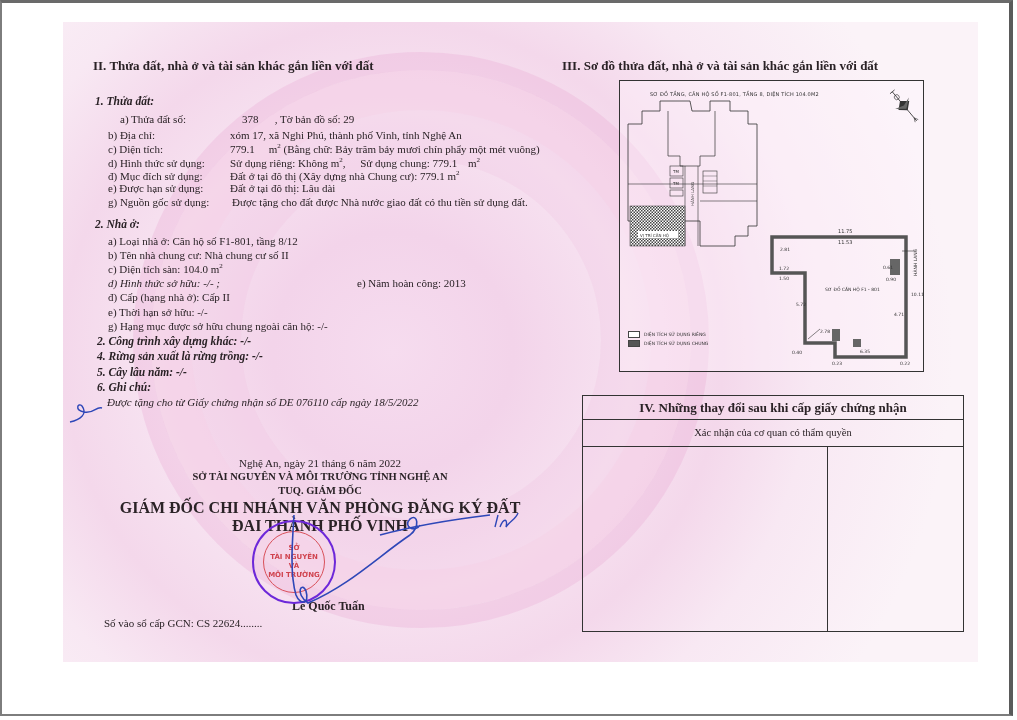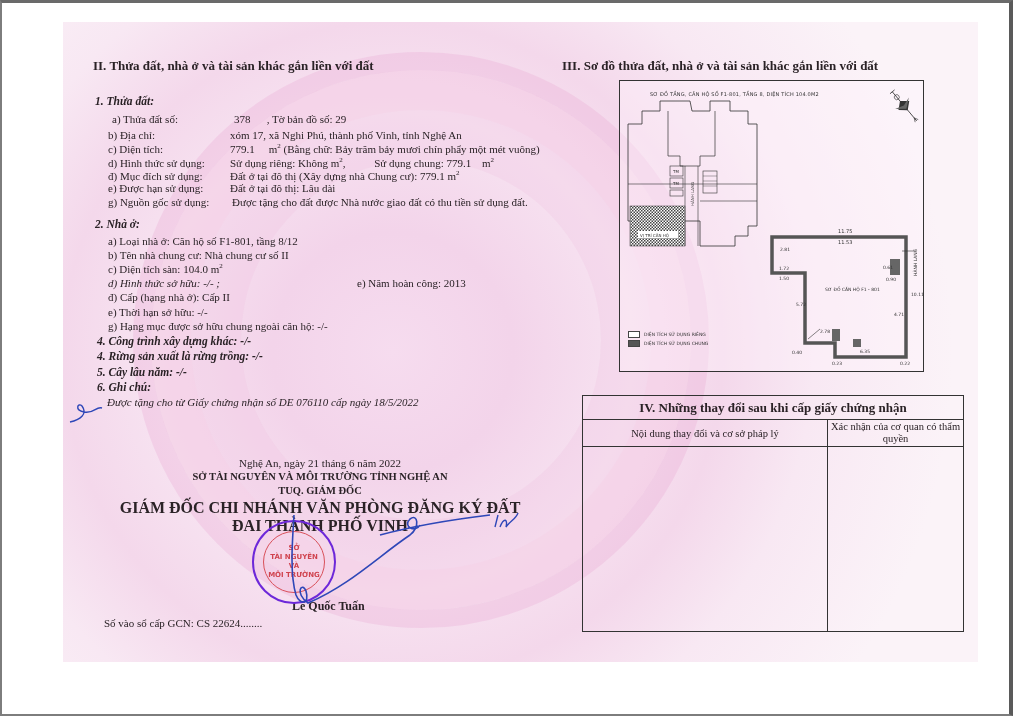--- a/index.html
+++ b/index.html
@@ -63,36 +63,36 @@
 </head>
 <body>
 
 <div class="frame"></div>
 <div class="paper"></div>
 
 <div class="abs h2" style="left:93px;top:58px;">II. Thửa đất, nhà ở và tài sản khác gắn liền với đất</div>
 
 <div class="abs sec" style="left:95px;top:95px;">1. Thửa đất:</div>
 
-<div class="abs line" style="left:112px;top:113px;">
+<div class="abs line" style="left:120px;top:113px;">
   <span class="lbl" style="width:122px">a) Thửa đất số:</span><span class="lbl" style="width:30px">378</span>
   <span>, Tờ bản đồ số:</span> <span>29</span>
 </div>
 <div class="abs line" style="left:108px;top:129px;">
   <span class="lbl" style="width:122px">b) Địa chỉ:</span><span>xóm 17, xã Nghi Phú, thành phố Vinh, tỉnh Nghệ An</span>
 </div>
 <div class="abs line" style="left:108px;top:142px;">
   <span class="lbl" style="width:122px">c) Diện tích:</span><span class="lbl" style="width:36px">779.1</span>
   <span>m</span><sup>2</sup>
   <span>(Bằng chữ: Bảy trăm bảy mươi chín  phẩy một mét vuông)</span>
 </div>
 <div class="abs line" style="left:108px;top:156px;">
   <span class="lbl" style="width:122px">d) Hình thức sử dụng:</span><span>Sử dụng riêng: Không</span>
   <span>m</span><sup>2</sup>,
-  <span style="margin-left:26px">Sử dụng chung:  779.1</span>
+  <span style="margin-left:12px">Sử dụng chung:  779.1</span>
   <span style="margin-left:8px">m</span><sup>2</sup>
 </div>
 <div class="abs line" style="left:108px;top:169px;">
   <span class="lbl" style="width:122px">đ) Mục đích sử dụng:</span><span>Đất ở tại đô thị (Xây dựng nhà Chung cư): 779.1 m</span><sup>2</sup>
 </div>
 <div class="abs line" style="left:108px;top:182px;">
   <span class="lbl" style="width:122px">e) Được hạn sử dụng:</span><span>Đất ở tại đô thị: Lâu dài</span>
 </div>
 <div class="abs line" style="left:108px;top:196px;">
   <span class="lbl" style="width:124px">g) Nguồn gốc sử dụng:</span><span>Được tặng cho đất được Nhà nước giao đất có thu tiền sử dụng đất.</span>
@@ -101,21 +101,21 @@
 <div class="abs sec" style="left:95px;top:218px;">2. Nhà ở:</div>
 <div class="abs line" style="left:108px;top:235px;">a) Loại nhà ở:  Căn hộ số F1-801, tầng 8/12</div>
 <div class="abs line" style="left:108px;top:249px;">b) Tên nhà chung cư: Nhà chung cư số II</div>
 <div class="abs line" style="left:108px;top:262px;"><span>c) Diện tích sàn:  104.0 m</span><sup>2</sup></div>
 <div class="abs line" style="left:108px;top:277px;font-style:italic;">d) Hình thức sở hữu: -/- ;</div>
 <div class="abs line" style="left:357px;top:277px;">e) Năm hoàn công: 2013</div>
 <div class="abs line" style="left:108px;top:291px;">đ) Cấp (hạng nhà ở):  Cấp II</div>
 <div class="abs line" style="left:108px;top:306px;">e) Thời hạn sở hữu:  -/-</div>
 <div class="abs line" style="left:108px;top:320px;">g) Hạng mục được sở hữu chung ngoài căn hộ: -/-</div>
 
-<div class="abs sec" style="left:97px;top:335px;">4. Công trình xây dựng khác:  -/-</div>
+<div class="abs sec" style="left:97px;top:335px;">2. Công trình xây dựng khác:  -/-</div>
 <div class="abs sec" style="left:97px;top:350px;">4. Rừng sản xuất là rừng trồng:  -/-</div>
 <div class="abs sec" style="left:97px;top:366px;">5. Cây lâu năm:  -/-</div>
 <div class="abs sec" style="left:97px;top:381px;">6. Ghi chú:</div>
 <div class="abs line ital" style="left:107px;top:396px;">Được tặng cho từ Giấy chứng nhận số DE 076110 cấp ngày 18/5/2022</div>
 
 <svg class="sig" style="left:66px;top:400px;" width="44" height="26">
   <path d="M4 22 C 14 20, 22 14, 16 6 C 12 2, 8 10, 18 12 C 28 14, 30 6, 36 8" stroke="#2e47b8" stroke-width="1.4" fill="none"></path>
 </svg>
 
 <div class="abs center" style="left:150px;top:457px;width:340px;font-size:11px;">Nghệ An, ngày 21 tháng 6 năm 2022</div>
@@ -215,20 +215,19 @@
     <div>
         <span class="sw" style="background:#555"></span>
         <span>DIỆN TÍCH SỬ DỤNG CHUNG</span>
       </div>
   </div>
 </div>
 
 <div class="changes">
   <div class="title">IV. Những thay đổi sau khi cấp giấy chứng nhận</div>
   <div class="cols">
-    <div class="c1">Nội dung thay đổi và cơ sở pháp lý</div>
     <div class="c2">Xác nhận của cơ quan có thẩm quyền</div>
   </div>
   <div class="body">
     <div class="c1"></div>
     <div class="c2"></div>
   </div>
 </div>
 
 </body></html>

